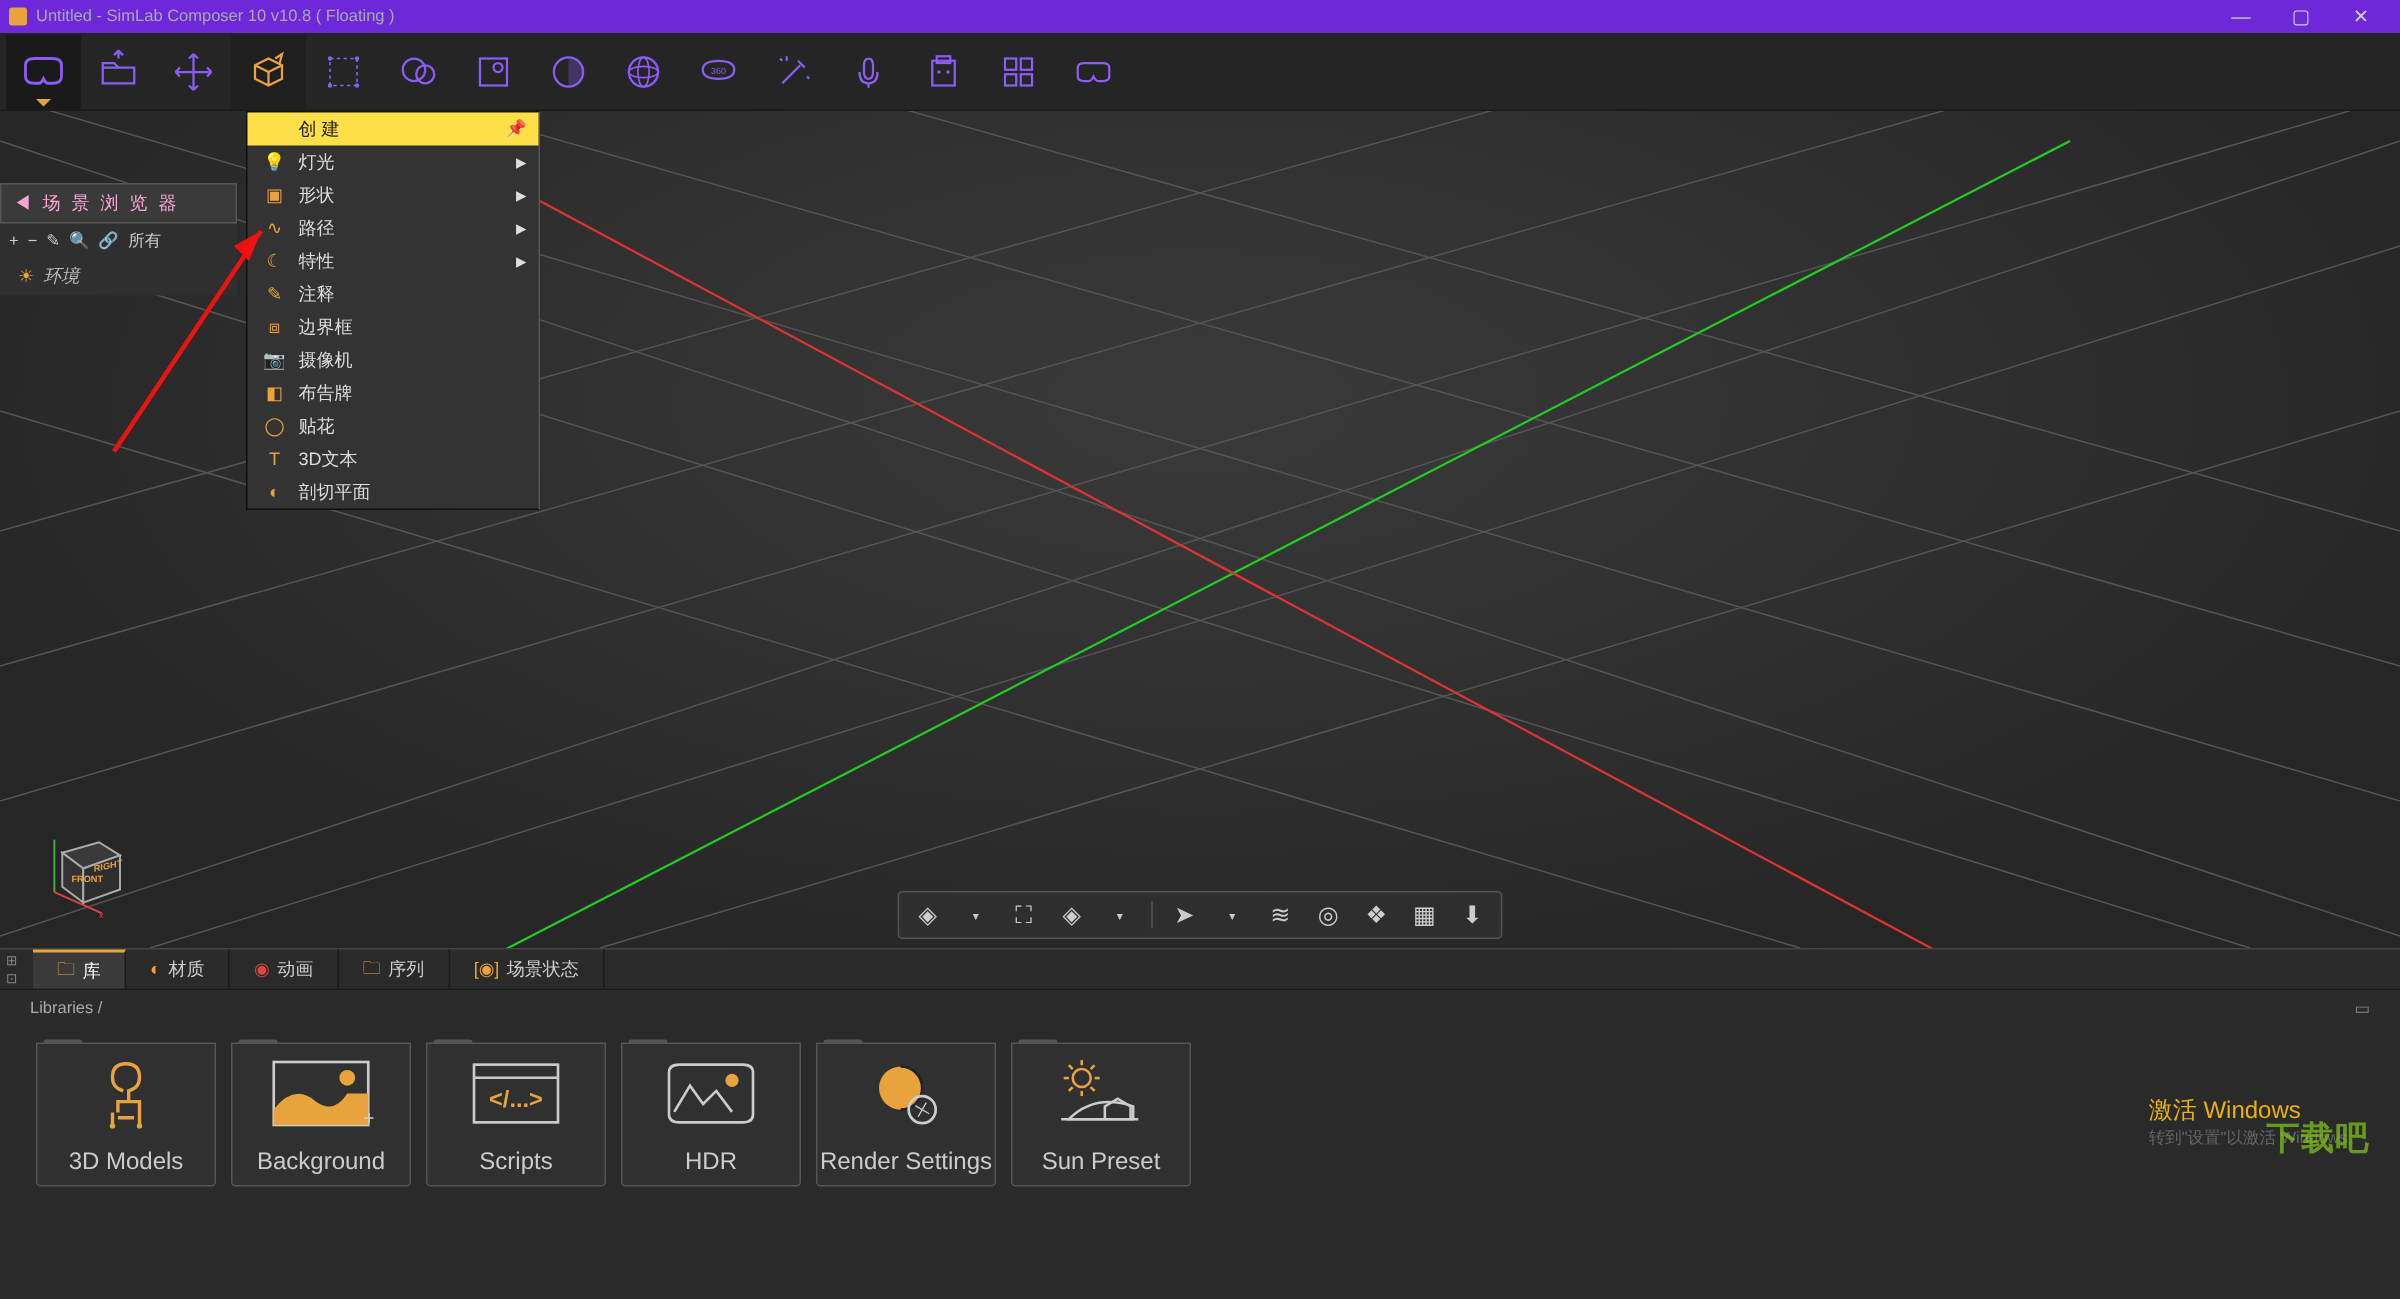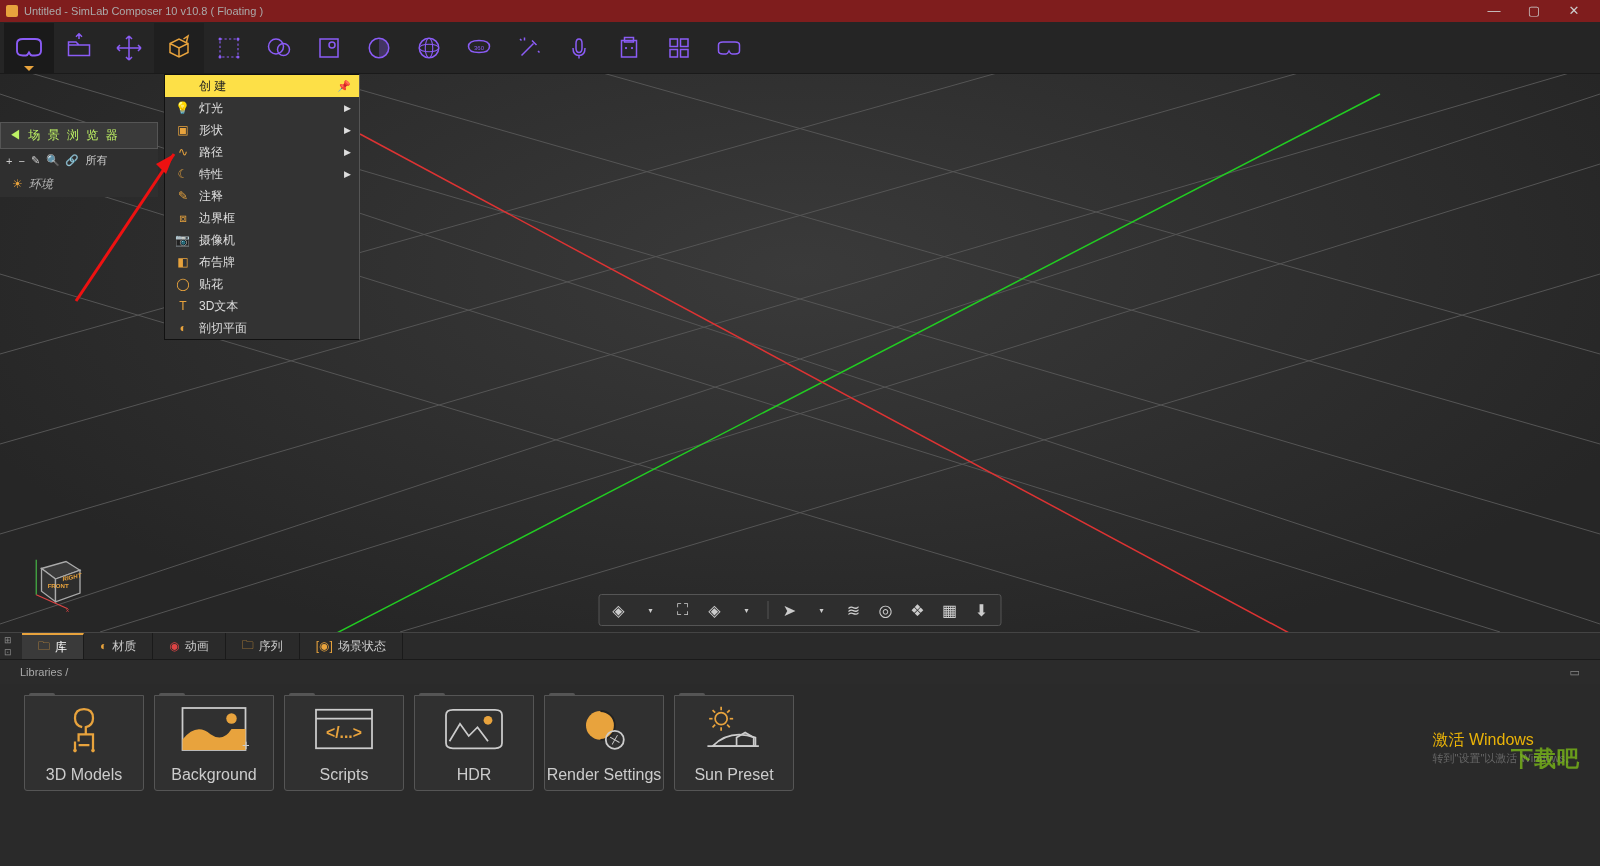--- a/index.html
+++ b/index.html
@@ -1,36 +1,36 @@
 <!DOCTYPE html>
 <html><head>
 <meta charset="utf-8">
 <style>
 * { margin: 0; padding: 0; box-sizing: border-box; font-family: "Microsoft YaHei", Arial, sans-serif; }
 body { background: #2a2a2a; color: #ccc; width: 1600px; height: 866px; overflow: hidden; position: relative; }
 
 
-.titlebar { height: 22px; background: #7f1d1d; display: flex; align-items: center; padding: 0 6px; font-size: 11px; color: #aaa; }
+.titlebar { height: 22px; background: #6d28d9; display: flex; align-items: center; padding: 0 6px; font-size: 11px; color: #aaa; }
 .titlebar .app-ico { width: 12px; height: 12px; background: #e8a33d; border-radius: 2px; margin-right: 6px; }
 .titlebar .spacer { flex: 1; }
 .titlebar .win-btn { width: 40px; text-align: center; font-size: 13px; color: #ccc; cursor: pointer; line-height: 22px;}
 
 
 .toolbar { height: 52px; background: #252525; border-bottom: 1px solid #1a1a1a; display: flex; align-items: center; padding: 0 4px; }
 .tb-btn { width: 50px; height: 50px; display: flex; align-items: center; justify-content: center; cursor: pointer; position: relative; }
 .tb-btn.active { background: #1a1a1a; }
 .tb-btn svg { width: 30px; height: 30px; }
 .tb-drop { position:absolute; bottom:2px; left:50%; transform:translateX(-50%); width:0;height:0;border-left:5px solid transparent;border-right:5px solid transparent;border-top:5px solid #e8a33d;}
 
 
 .main { position: relative; height: 558px; background: #2f2f2f; }
 
 
 .scene-panel { position: absolute; left: 0; top: 48px; width: 158px; background: #2f2f2f; z-index: 5; }
-.scene-title { background: #3a3a3a; color: #bef264; font-size: 12px; padding: 4px 8px; letter-spacing: 2px; border: 1px solid #555;}
+.scene-title { background: #3a3a3a; color: #f9a8d4; font-size: 12px; padding: 4px 8px; letter-spacing: 2px; border: 1px solid #555;}
 .scene-tools { padding: 4px 6px; font-size: 11px; color: #ccc; display:flex; gap:6px; align-items:center;}
 .scene-item { padding: 4px 12px; font-size: 12px; color: #bbb; font-style: italic; }
 .scene-item .env-ico{ color:#e8a33d; margin-right:6px; font-style:normal;}
 
 
 .dropdown { position: absolute; left: 164px; top: 0; width: 196px; background: #333; border: 1px solid #111; border-right:1px solid #555; z-index: 20; }
 .dd-item { display: flex; align-items: center; padding: 3px 10px; font-size: 12px; color: #ddd; cursor: pointer; position: relative; line-height: 16px; }
 .dd-item.highlight { background: #fde047; color: #222; }
 .dd-item .dd-ico { width: 16px; height: 14px; margin-right: 8px; display: inline-flex; align-items:center; justify-content:center; font-size:12px;}
 .dd-item .arrow { position: absolute; right: 8px; font-size: 9px; }

